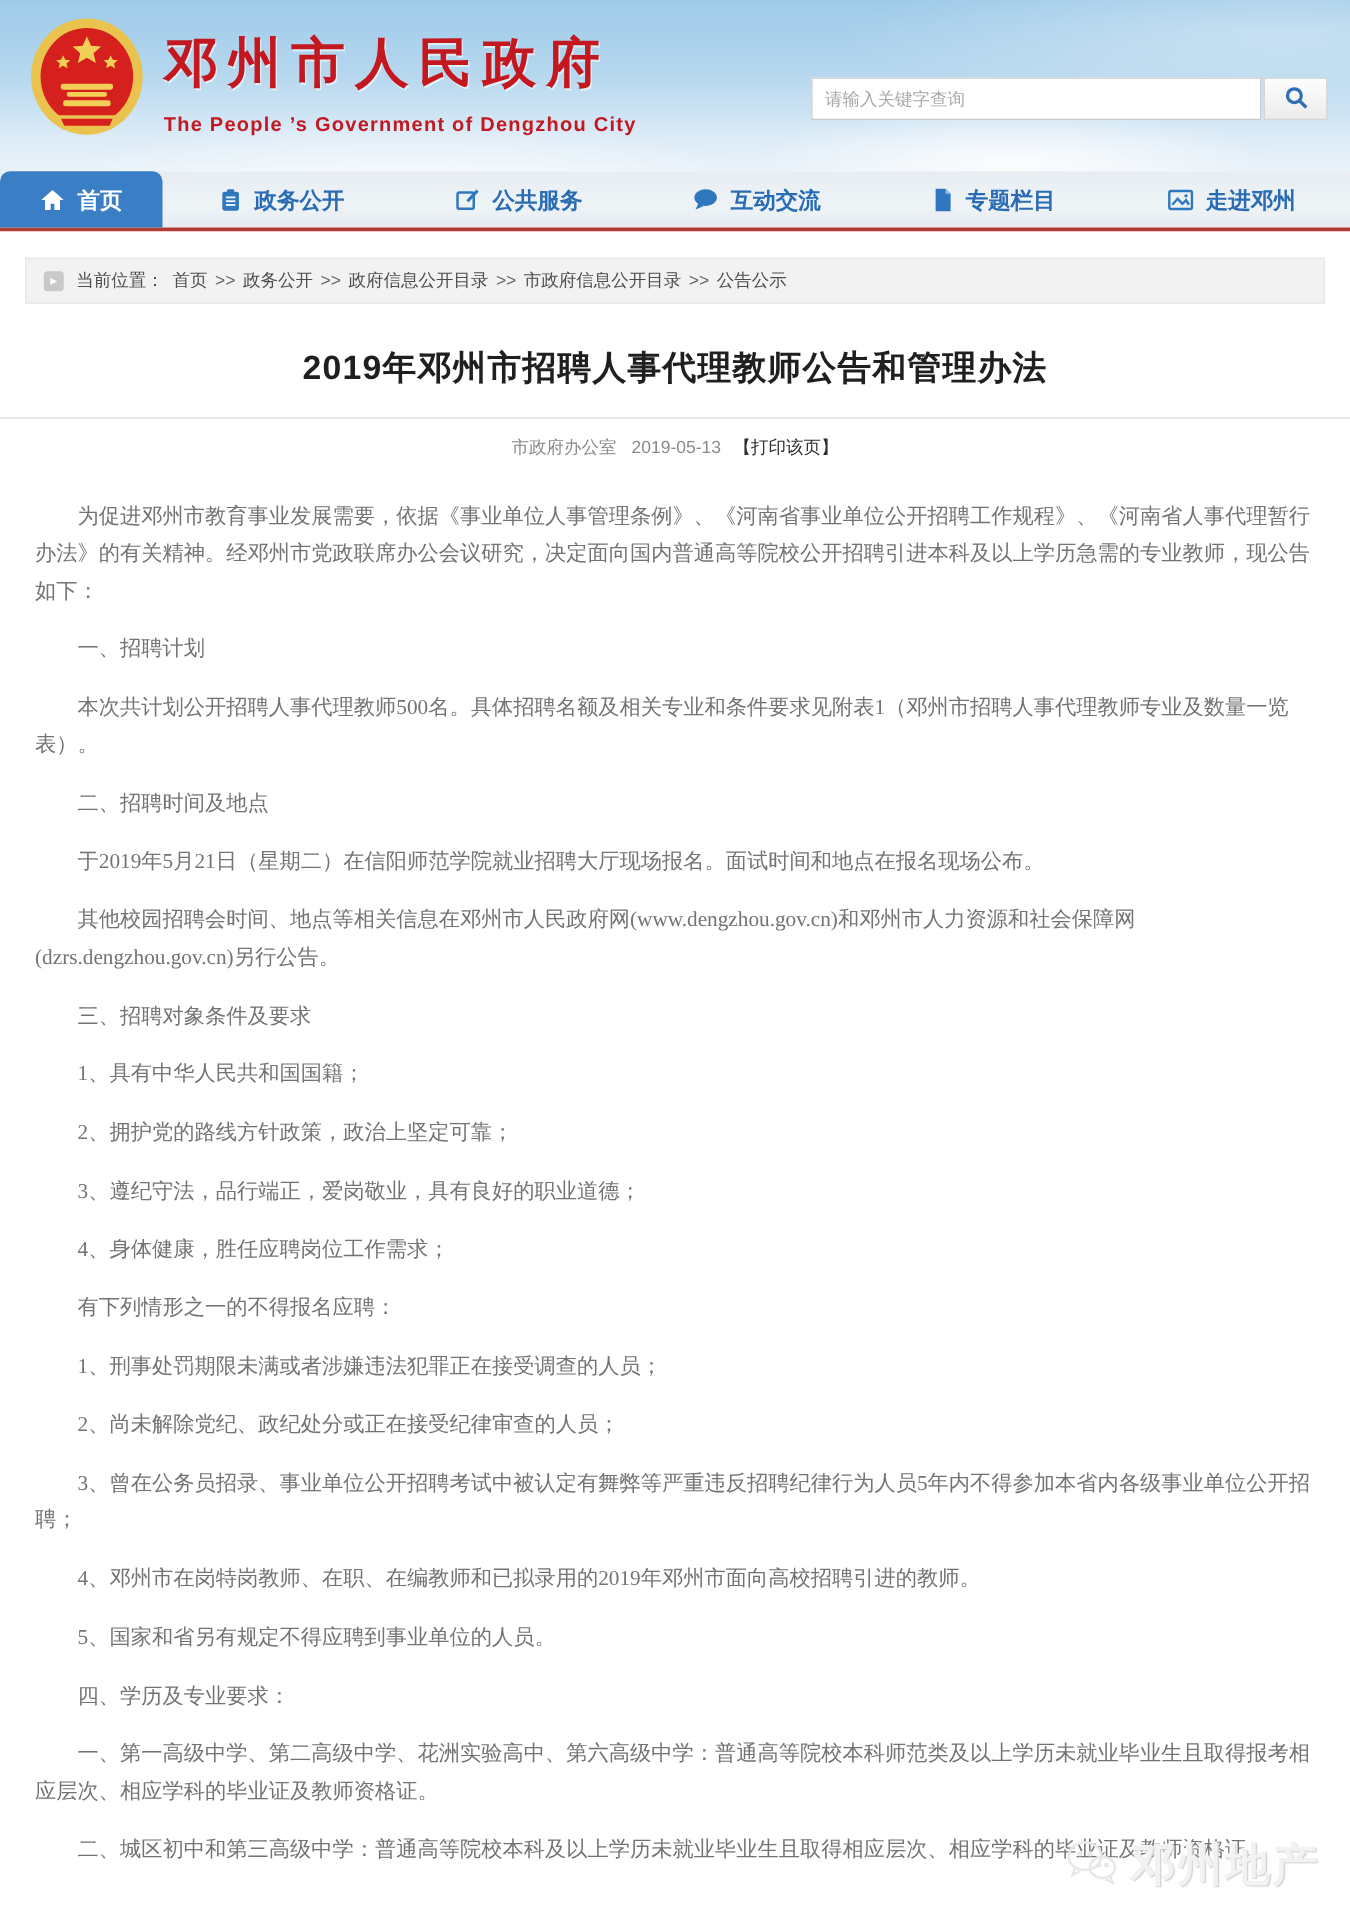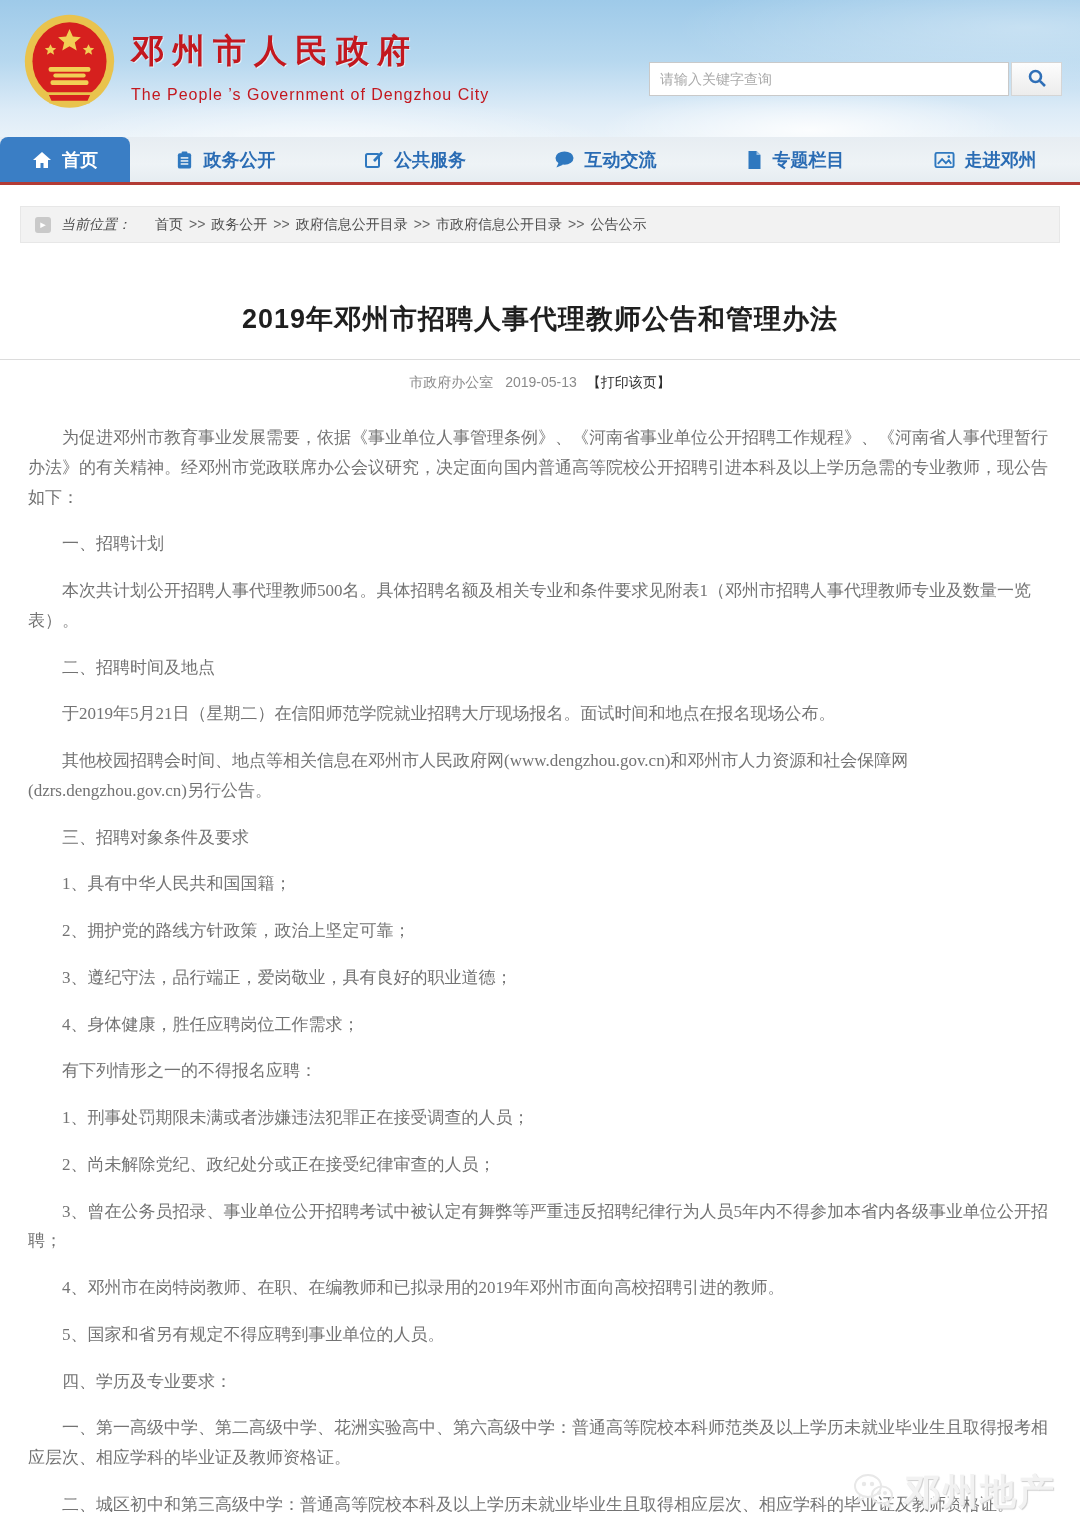--- a/index.html
+++ b/index.html
@@ -12,25 +12,25 @@
     background:
       radial-gradient(ellipse 300px 60px at 75% 95%, rgba(255,255,255,.85), rgba(255,255,255,0) 70%),
       radial-gradient(ellipse 420px 80px at 30% 110%, rgba(255,255,255,.7), rgba(255,255,255,0) 70%),
       radial-gradient(ellipse 500px 90px at 95% 20%, rgba(255,255,255,.35), rgba(255,255,255,0) 70%),
       linear-gradient(180deg,#9ecae9 0%,#b7d8ef 45%,#dcebf7 80%,#e9f2f9 100%);
   }
   .brand{ position:absolute; left:22px; top:12px; display:flex; align-items:center; }
   .emblem{ width:95px; height:108px; flex:0 0 auto; }
   .brand-text{ margin-left:14px; }
   .site-title{
-    font-size:33px; font-weight:900; color:#c3181f; letter-spacing:8px;
+    font-size:43px; font-weight:900; color:#c3181f; letter-spacing:8px;
     font-family:"Liberation Serif","DejaVu Serif",serif;
     text-shadow:1px 1px 0 rgba(255,255,255,.6);
   }
-  .site-subtitle{ margin-top:12px; font-size:16px; font-weight:400; color:#c3181f; letter-spacing:1px; }
+  .site-subtitle{ margin-top:12px; font-size:16px; font-weight:700; color:#c3181f; letter-spacing:1px; }
   .search-area{ position:absolute; right:18px; top:62px; display:flex; }
   .search-input{
     width:360px; height:34px; border:1px solid #c9c9c9; background:#fff;
     padding:0 10px; font-size:14px; color:#333; outline:none;
   }
   .search-input::placeholder{ color:#a9a9a9; }
   .search-button{
     width:51px; height:34px; margin-left:2px; border:1px solid #d5d5d5;
     background:linear-gradient(180deg,#fdfdfd,#ececec); cursor:pointer;
     display:flex; align-items:center; justify-content:center; color:#2f6fb7;
@@ -55,28 +55,28 @@
   
   .crumb-bar{
     margin:21px 20px 0 20px; height:37px; background:#f2f2f2; border:1px solid #e7e7e7;
     display:flex; align-items:center; padding:0 14px; font-size:14px; color:#4d4d4d;
   }
   .crumb-ico{
     width:16px; height:16px; background:#c9c9c9; border-radius:3px; color:#fff;
     display:inline-flex; align-items:center; justify-content:center;
     font-size:11px; margin-right:10px; flex:0 0 auto;
   }
-  .crumb-label{ margin-right:24px;font-style:italic; }
+  .crumb-label{ margin-right:7px; }
   .crumb-link{ cursor:pointer; }
   .crumb-sep{ margin:0 6px; color:#666; }
 
   
   .article{ position:relative; padding:0 0 30px 0; }
   .article-title{
-    margin-top:58px; text-align:center; font-size:27px; font-weight:700; color:#1f1f1f;
+    margin-top:33px; text-align:center; font-size:27px; font-weight:700; color:#1f1f1f;
     letter-spacing:1px;
   }
   .title-rule{ border:none; border-top:1px solid #dcdcdc; margin:22px 0 0 0; }
   .article-meta{ margin-top:14px; text-align:center; font-size:14px; color:#8a8a8a; }
   .article-meta .print{ color:#2e2e2e; margin-left:6px; cursor:pointer; }
   .article-body{
     padding:14px 28px 0 28px;
     font-family:"Liberation Serif","DejaVu Serif",serif;
     font-size:17px; color:#737373; line-height:1.75;
   }

